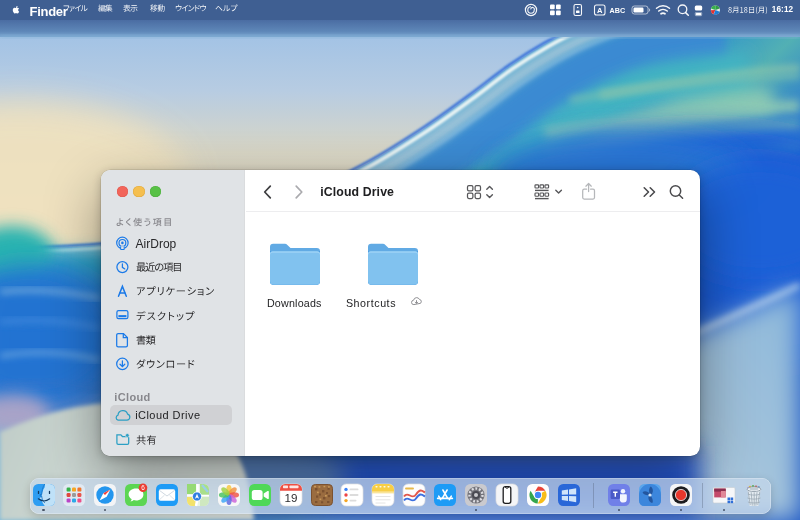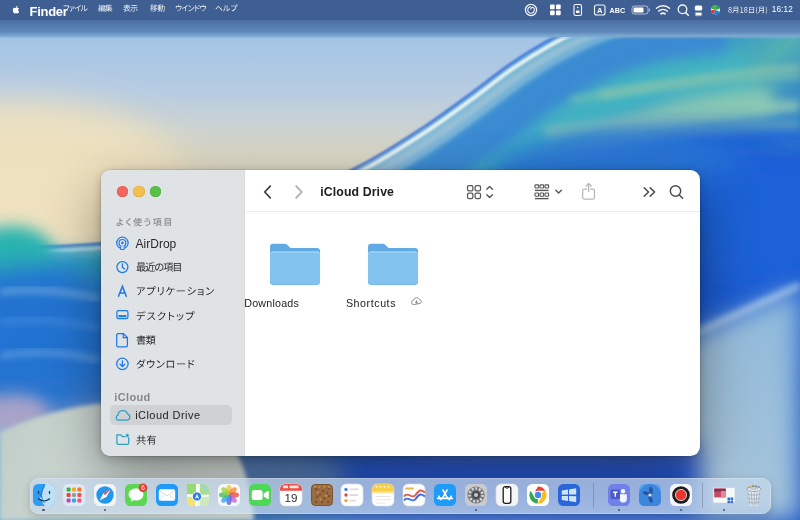--- a/index.html
+++ b/index.html
@@ -127,21 +127,21 @@
     </svg>
 <svg style="position:absolute;left:174.6px;top:2.4px;overflow:visible" width="32.9" height="11.7" viewBox="0 -9.05 32.9 11.70">
       <path d="M6.61 -4.73 6.19 -5.00C6.09 -4.96 5.94 -4.94 5.65 -4.94H3.91V-5.66C3.91 -5.83 3.92 -6.01 3.95 -6.25H3.21C3.24 -6.01 3.24 -5.83 3.24 -5.66V-4.94H1.52C1.25 -4.94 1.02 -4.95 0.80 -4.97C0.82 -4.80 0.82 -4.53 0.82 -4.37C0.82 -4.09 0.82 -3.24 0.82 -3.00C0.82 -2.85 0.81 -2.64 0.80 -2.50H1.47C1.45 -2.62 1.44 -2.82 1.44 -2.96C1.44 -3.20 1.44 -4.03 1.44 -4.36H5.80C5.73 -3.69 5.48 -2.75 5.06 -2.08C4.59 -1.34 3.73 -0.76 2.95 -0.51C2.70 -0.42 2.40 -0.34 2.14 -0.30L2.64 0.29C4.07 -0.10 5.15 -0.90 5.73 -1.92C6.17 -2.67 6.40 -3.64 6.50 -4.27C6.53 -4.41 6.58 -4.62 6.61 -4.73Z M6.79 -2.82 7.10 -2.21C8.19 -2.54 9.25 -3.01 10.07 -3.48V-0.59C10.07 -0.30 10.05 0.09 10.03 0.24H10.79C10.76 0.09 10.74 -0.30 10.74 -0.59V-3.88C11.54 -4.41 12.26 -5.01 12.85 -5.62L12.33 -6.11C11.79 -5.46 11.01 -4.78 10.20 -4.27C9.33 -3.73 8.14 -3.18 6.79 -2.82Z M13.99 -5.72 13.55 -5.24C14.13 -4.85 15.10 -4.02 15.49 -3.61L15.98 -4.10C15.55 -4.54 14.55 -5.35 13.99 -5.72ZM13.32 -0.49 13.74 0.15C15.03 -0.09 16.02 -0.57 16.80 -1.06C17.98 -1.80 18.89 -2.86 19.42 -3.84L19.05 -4.50C18.60 -3.54 17.64 -2.39 16.44 -1.63C15.70 -1.17 14.69 -0.69 13.32 -0.49Z M23.17 -5.62 22.74 -5.42C23.00 -5.07 23.24 -4.64 23.44 -4.24L23.88 -4.44C23.70 -4.80 23.37 -5.33 23.17 -5.62ZM24.11 -6.01 23.68 -5.80C23.95 -5.46 24.20 -5.05 24.41 -4.63L24.85 -4.85C24.66 -5.21 24.32 -5.73 24.11 -6.01ZM20.43 -0.58C20.43 -0.30 20.42 0.09 20.39 0.34H21.13C21.11 0.09 21.09 -0.34 21.09 -0.58V-3.15C21.95 -2.89 23.30 -2.36 24.15 -1.90L24.42 -2.57C23.59 -2.98 22.12 -3.53 21.09 -3.85V-5.12C21.09 -5.36 21.11 -5.69 21.14 -5.94H20.37C20.42 -5.69 20.43 -5.34 20.43 -5.12C20.43 -4.47 20.43 -1.02 20.43 -0.58Z M31.14 -4.73 30.72 -5.00C30.62 -4.96 30.47 -4.94 30.18 -4.94H28.43V-5.66C28.43 -5.83 28.44 -6.01 28.48 -6.25H27.73C27.76 -6.01 27.77 -5.83 27.77 -5.66V-4.94H26.04C25.77 -4.94 25.55 -4.95 25.32 -4.97C25.34 -4.80 25.34 -4.53 25.34 -4.37C25.34 -4.09 25.34 -3.24 25.34 -3.00C25.34 -2.85 25.33 -2.64 25.32 -2.50H26.00C25.97 -2.62 25.97 -2.82 25.97 -2.96C25.97 -3.20 25.97 -4.03 25.97 -4.36H30.33C30.26 -3.69 30.01 -2.75 29.59 -2.08C29.11 -1.34 28.25 -0.76 27.47 -0.51C27.22 -0.42 26.93 -0.34 26.66 -0.30L27.17 0.29C28.60 -0.10 29.67 -0.90 30.26 -1.92C30.69 -2.67 30.92 -3.64 31.02 -4.27C31.05 -4.41 31.10 -4.62 31.14 -4.73Z" fill="#ffffff"></path>
     </svg>
 <svg style="position:absolute;left:215.1px;top:2.4px;overflow:visible" width="24.7" height="11.7" viewBox="0 -9.05 24.7 11.70">
       <path d="M0.55 -2.20 1.14 -1.61C1.26 -1.76 1.43 -2.00 1.58 -2.21C1.93 -2.64 2.59 -3.49 2.96 -3.95C3.23 -4.27 3.38 -4.30 3.68 -4.00C4.01 -3.68 4.73 -2.91 5.19 -2.40C5.69 -1.83 6.37 -1.03 6.93 -0.36L7.46 -0.93C6.86 -1.58 6.08 -2.42 5.56 -2.98C5.10 -3.46 4.43 -4.17 3.96 -4.61C3.42 -5.12 3.06 -5.03 2.64 -4.54C2.15 -3.95 1.47 -3.09 1.11 -2.71C0.90 -2.51 0.76 -2.37 0.55 -2.20Z M11.71 -0.16 12.13 0.18C12.18 0.13 12.27 0.07 12.39 0.00C13.30 -0.44 14.38 -1.25 15.05 -2.16L14.69 -2.69C14.09 -1.81 13.13 -1.10 12.41 -0.77C12.41 -1.01 12.41 -4.78 12.41 -5.27C12.41 -5.57 12.43 -5.79 12.44 -5.85H11.72C11.73 -5.79 11.76 -5.57 11.76 -5.27C11.76 -4.78 11.76 -0.96 11.76 -0.60C11.76 -0.44 11.75 -0.29 11.71 -0.16ZM8.14 -0.20 8.73 0.19C9.38 -0.35 9.88 -1.12 10.12 -1.95C10.33 -2.73 10.36 -4.40 10.36 -5.26C10.36 -5.50 10.39 -5.73 10.40 -5.83H9.68C9.71 -5.66 9.73 -5.49 9.73 -5.26C9.73 -4.39 9.73 -2.83 9.50 -2.12C9.27 -1.36 8.80 -0.67 8.14 -0.20Z M21.21 -5.60C21.21 -5.89 21.45 -6.12 21.73 -6.12C22.02 -6.12 22.25 -5.89 22.25 -5.60C22.25 -5.32 22.02 -5.09 21.73 -5.09C21.45 -5.09 21.21 -5.32 21.21 -5.60ZM20.85 -5.60C20.85 -5.51 20.87 -5.43 20.89 -5.35L20.64 -5.34C20.29 -5.34 17.17 -5.34 16.73 -5.34C16.47 -5.34 16.17 -5.37 15.95 -5.40V-4.70C16.15 -4.71 16.42 -4.73 16.73 -4.73C17.17 -4.73 20.26 -4.73 20.71 -4.73C20.61 -3.98 20.25 -2.89 19.69 -2.18C19.04 -1.35 18.16 -0.69 16.65 -0.31L17.18 0.27C18.62 -0.17 19.54 -0.90 20.25 -1.81C20.87 -2.61 21.25 -3.87 21.42 -4.69L21.43 -4.77C21.53 -4.74 21.63 -4.73 21.73 -4.73C22.21 -4.73 22.61 -5.12 22.61 -5.60C22.61 -6.08 22.21 -6.48 21.73 -6.48C21.24 -6.48 20.85 -6.08 20.85 -5.60Z" fill="#ffffff"></path>
     </svg>
 <svg style="position:absolute;left:728.0px;top:3.6px;overflow:visible" width="41.8" height="11.2" viewBox="0 -8.64 41.8 11.18">
       <path d="M2.09 0.10C3.11 0.10 3.79 -0.52 3.79 -1.31C3.79 -2.06 3.35 -2.47 2.88 -2.75V-2.79C3.20 -3.04 3.60 -3.53 3.60 -4.10C3.60 -4.95 3.03 -5.54 2.10 -5.54C1.25 -5.54 0.60 -4.98 0.60 -4.16C0.60 -3.58 0.95 -3.17 1.34 -2.90V-2.87C0.84 -2.60 0.34 -2.09 0.34 -1.36C0.34 -0.51 1.07 0.10 2.09 0.10ZM2.46 -2.97C1.81 -3.22 1.22 -3.51 1.22 -4.16C1.22 -4.69 1.59 -5.04 2.09 -5.04C2.67 -5.04 3.02 -4.61 3.02 -4.07C3.02 -3.67 2.82 -3.29 2.46 -2.97ZM2.09 -0.41C1.44 -0.41 0.95 -0.83 0.95 -1.42C0.95 -1.94 1.26 -2.37 1.70 -2.65C2.47 -2.34 3.14 -2.07 3.14 -1.33C3.14 -0.79 2.73 -0.41 2.09 -0.41Z M5.68 -5.86V-3.57C5.68 -2.37 5.56 -0.86 4.35 0.20C4.48 0.28 4.69 0.48 4.78 0.60C5.51 -0.04 5.88 -0.88 6.06 -1.73H9.66V-0.24C9.66 -0.07 9.61 -0.02 9.43 -0.01C9.26 -0.01 8.66 0.00 8.04 -0.02C8.14 0.13 8.24 0.39 8.28 0.57C9.07 0.57 9.57 0.56 9.86 0.45C10.14 0.36 10.25 0.17 10.25 -0.23V-5.86ZM6.24 -5.32H9.66V-4.07H6.24ZM6.24 -3.54H9.66V-2.27H6.16C6.22 -2.71 6.24 -3.14 6.24 -3.54Z M12.24 0.00H15.24V-0.57H14.14V-5.46H13.62C13.32 -5.29 12.97 -5.16 12.49 -5.07V-4.64H13.46V-0.57H12.24Z M17.81 0.10C18.83 0.10 19.51 -0.52 19.51 -1.31C19.51 -2.06 19.07 -2.47 18.60 -2.75V-2.79C18.92 -3.04 19.32 -3.53 19.32 -4.10C19.32 -4.95 18.75 -5.54 17.82 -5.54C16.97 -5.54 16.32 -4.98 16.32 -4.16C16.32 -3.58 16.67 -3.17 17.06 -2.90V-2.87C16.56 -2.60 16.06 -2.09 16.06 -1.36C16.06 -0.51 16.79 0.10 17.81 0.10ZM18.18 -2.97C17.53 -3.22 16.94 -3.51 16.94 -4.16C16.94 -4.69 17.31 -5.04 17.81 -5.04C18.39 -5.04 18.74 -4.61 18.74 -4.07C18.74 -3.67 18.54 -3.29 18.18 -2.97ZM17.81 -0.41C17.16 -0.41 16.67 -0.83 16.67 -1.42C16.67 -1.94 16.98 -2.37 17.42 -2.65C18.19 -2.34 18.86 -2.07 18.86 -1.33C18.86 -0.79 18.45 -0.41 17.81 -0.41Z M21.74 -2.62H25.46V-0.53H21.74ZM21.74 -3.17V-5.19H25.46V-3.17ZM21.17 -5.75V0.51H21.74V0.03H25.46V0.48H26.05V-5.75Z M29.08 1.46 29.50 1.27C28.86 0.22 28.56 -1.05 28.56 -2.32C28.56 -3.58 28.86 -4.84 29.50 -5.90L29.08 -6.09C28.40 -4.98 27.99 -3.78 27.99 -2.32C27.99 -0.85 28.40 0.35 29.08 1.46Z M31.36 -5.86V-3.57C31.36 -2.37 31.25 -0.86 30.04 0.20C30.17 0.28 30.38 0.48 30.46 0.60C31.19 -0.04 31.57 -0.88 31.75 -1.73H35.35V-0.24C35.35 -0.07 35.30 -0.02 35.12 -0.01C34.95 -0.01 34.34 0.00 33.73 -0.02C33.82 0.13 33.93 0.39 33.96 0.57C34.76 0.57 35.26 0.56 35.55 0.45C35.83 0.36 35.94 0.17 35.94 -0.23V-5.86ZM31.93 -5.32H35.35V-4.07H31.93ZM31.93 -3.54H35.35V-2.27H31.85C31.91 -2.71 31.93 -3.14 31.93 -3.54Z M38.01 1.46C38.70 0.35 39.11 -0.85 39.11 -2.32C39.11 -3.78 38.70 -4.98 38.01 -6.09L37.59 -5.90C38.23 -4.84 38.55 -3.58 38.55 -2.32C38.55 -1.05 38.23 0.22 37.59 1.27Z" fill="#ffffff"></path>
     </svg>
-<div class="abs" style="left:771.8px;top:4.9px;font-size:8.2px;font-weight:400;color:#fff;letter-spacing:0.1px">16:12</div>
+<div class="abs" style="left:771.8px;top:4.9px;font-size:8.2px;font-weight:700;color:#fff;letter-spacing:0.1px">16:12</div>
 <svg class="abs" style="left:522px;top:2px" width="210" height="16" viewBox="0 0 210 16" fill="none" stroke="#ffffff" stroke-opacity="0.95">
 <circle cx="9" cy="8" r="5.6" stroke-width="1.2"></circle>
 <path d="M9 4.8 a3.2 3.2 0 1 0 3.2 3.2 a1.8 1.8 0 1 0 -3.4 -0.6" stroke-width="1.1"></path>
 <g fill="#ffffff" stroke="none">
 <rect x="28" y="2.5" width="4.7" height="4.7" rx="1"></rect>
         <rect x="34" y="2.5" width="4.7" height="4.7" rx="1"></rect>
 <rect x="28" y="8.5" width="4.7" height="4.7" rx="1"></rect>
         <rect x="34" y="8.5" width="4.7" height="4.7" rx="1"></rect>
 </g>
 <rect x="52" y="2.5" width="7.5" height="11" rx="1.6" stroke-width="1.1"></rect>
@@ -292,21 +292,21 @@
 <path d="M1 10.2 h50 v29.9 a3.6 3.6 0 0 1 -3.6 3.6 h-42.8 a3.6 3.6 0 0 1 -3.6 -3.6 Z" fill="#4496dd"></path>
 <path d="M1 12.6 a2.8 2.8 0 0 1 2.8 -2.6 h44.4 a2.8 2.8 0 0 1 2.8 2.6 v27.5 a3.6 3.6 0 0 1 -3.6 3.6 h-42.8 a3.6 3.6 0 0 1 -3.6 -3.6 Z" fill="#81c2ef"></path>
 <path d="M3.8 10.6 h44.4 a2.8 2.8 0 0 1 2.8 2.8 v1 a2.8 2.8 0 0 0 -2.8 -2.6 h-44.4 a2.8 2.8 0 0 0 -2.8 2.6 v-1 a2.8 2.8 0 0 1 2.8 -2.8 Z" fill="#9ed2f6"></path>
 </svg>
 <svg class="abs" style="left:367.0px;top:240.8px" width="52" height="45" viewBox="0 0 52 45">
 <path d="M1 6 a3.2 3.2 0 0 1 3.2 -3.2 h11.6 a3.5 3.5 0 0 1 2.6 1.1 l3.1 3.1 h26.3 a3.2 3.2 0 0 1 3.2 3.2 v30 a3.6 3.6 0 0 1 -3.6 3.6 h-42.8 a3.6 3.6 0 0 1 -3.6 -3.6 Z" fill="#61aae4"></path>
 <path d="M1 10.2 h50 v29.9 a3.6 3.6 0 0 1 -3.6 3.6 h-42.8 a3.6 3.6 0 0 1 -3.6 -3.6 Z" fill="#4496dd"></path>
 <path d="M1 12.6 a2.8 2.8 0 0 1 2.8 -2.6 h44.4 a2.8 2.8 0 0 1 2.8 2.6 v27.5 a3.6 3.6 0 0 1 -3.6 3.6 h-42.8 a3.6 3.6 0 0 1 -3.6 -3.6 Z" fill="#81c2ef"></path>
 <path d="M3.8 10.6 h44.4 a2.8 2.8 0 0 1 2.8 2.8 v1 a2.8 2.8 0 0 0 -2.8 -2.6 h-44.4 a2.8 2.8 0 0 0 -2.8 2.6 v-1 a2.8 2.8 0 0 1 2.8 -2.8 Z" fill="#9ed2f6"></path>
 </svg>
-<div class="abs" style="left:244.3px;top:297px;width:100px;font-size:10.7px;letter-spacing:0.2px;color:#232325">Downloads</div>
+<div class="abs" style="left:244.3px;top:297px;width:100px;text-align:center;font-size:10.7px;letter-spacing:0.2px;color:#232325">Downloads</div>
 <div class="abs" style="left:321px;top:297px;width:100px;text-align:center;font-size:10.7px;letter-spacing:0.55px;color:#232325">Shortcuts</div>
 <svg class="abs" style="left:410.6px;top:297.2px" width="11" height="9.5" viewBox="0 0 11 9.5" fill="none">
 <path d="M2.9 7.6 a2.2 2.2 0 0 1 -0.3 -4.4 a3.1 3.1 0 0 1 5.9 -0.7 a2.05 2.05 0 0 1 -0.5 4.1 Z" stroke="#8a8a8e" stroke-width="0.95"></path>
 <path d="M5.5 3.2 v3.2 m-1.5 -1.5 l1.5 1.5 l1.5 -1.5" stroke="#8a8a8e" stroke-width="0.95"></path>
 </svg>
 <div class="abs" style="left:30px;top:477.5px;width:741px;height:36px;border-radius:9px;background:rgba(198,216,236,0.72);box-shadow:inset 0 0 0 0.5px rgba(255,255,255,0.5),0 3px 10px rgba(0,0,0,0.18)"></div>
 <svg class="abs" style="left:31.5px;top:483.3px" width="24" height="24" viewBox="0 0 24 24">
       <rect x="1" y="1" width="22" height="22" rx="5.2" fill="#2e9df2"></rect>
 <path d="M12.8 1 h4.9 a5.3 5.3 0 0 1 5.3 5.3 v11.4 a5.3 5.3 0 0 1 -5.3 5.3 h-4.9 c-1.8-2.2-2.9-4-3.1-6.9 h-1.6 v-1.6 h1.55 c0.1-2.8 0.9-7.5 3.15-10.5 Z" fill="#bfe1f8"></path>
 <path d="M12.8 1 c-2.25 3-3.05 7.7-3.15 10.5 h-1.55 v1.6 h1.6 c0.2 2.9 1.3 4.7 3.1 6.9" fill="none" stroke="#1b72c0" stroke-width="0.8"></path>

